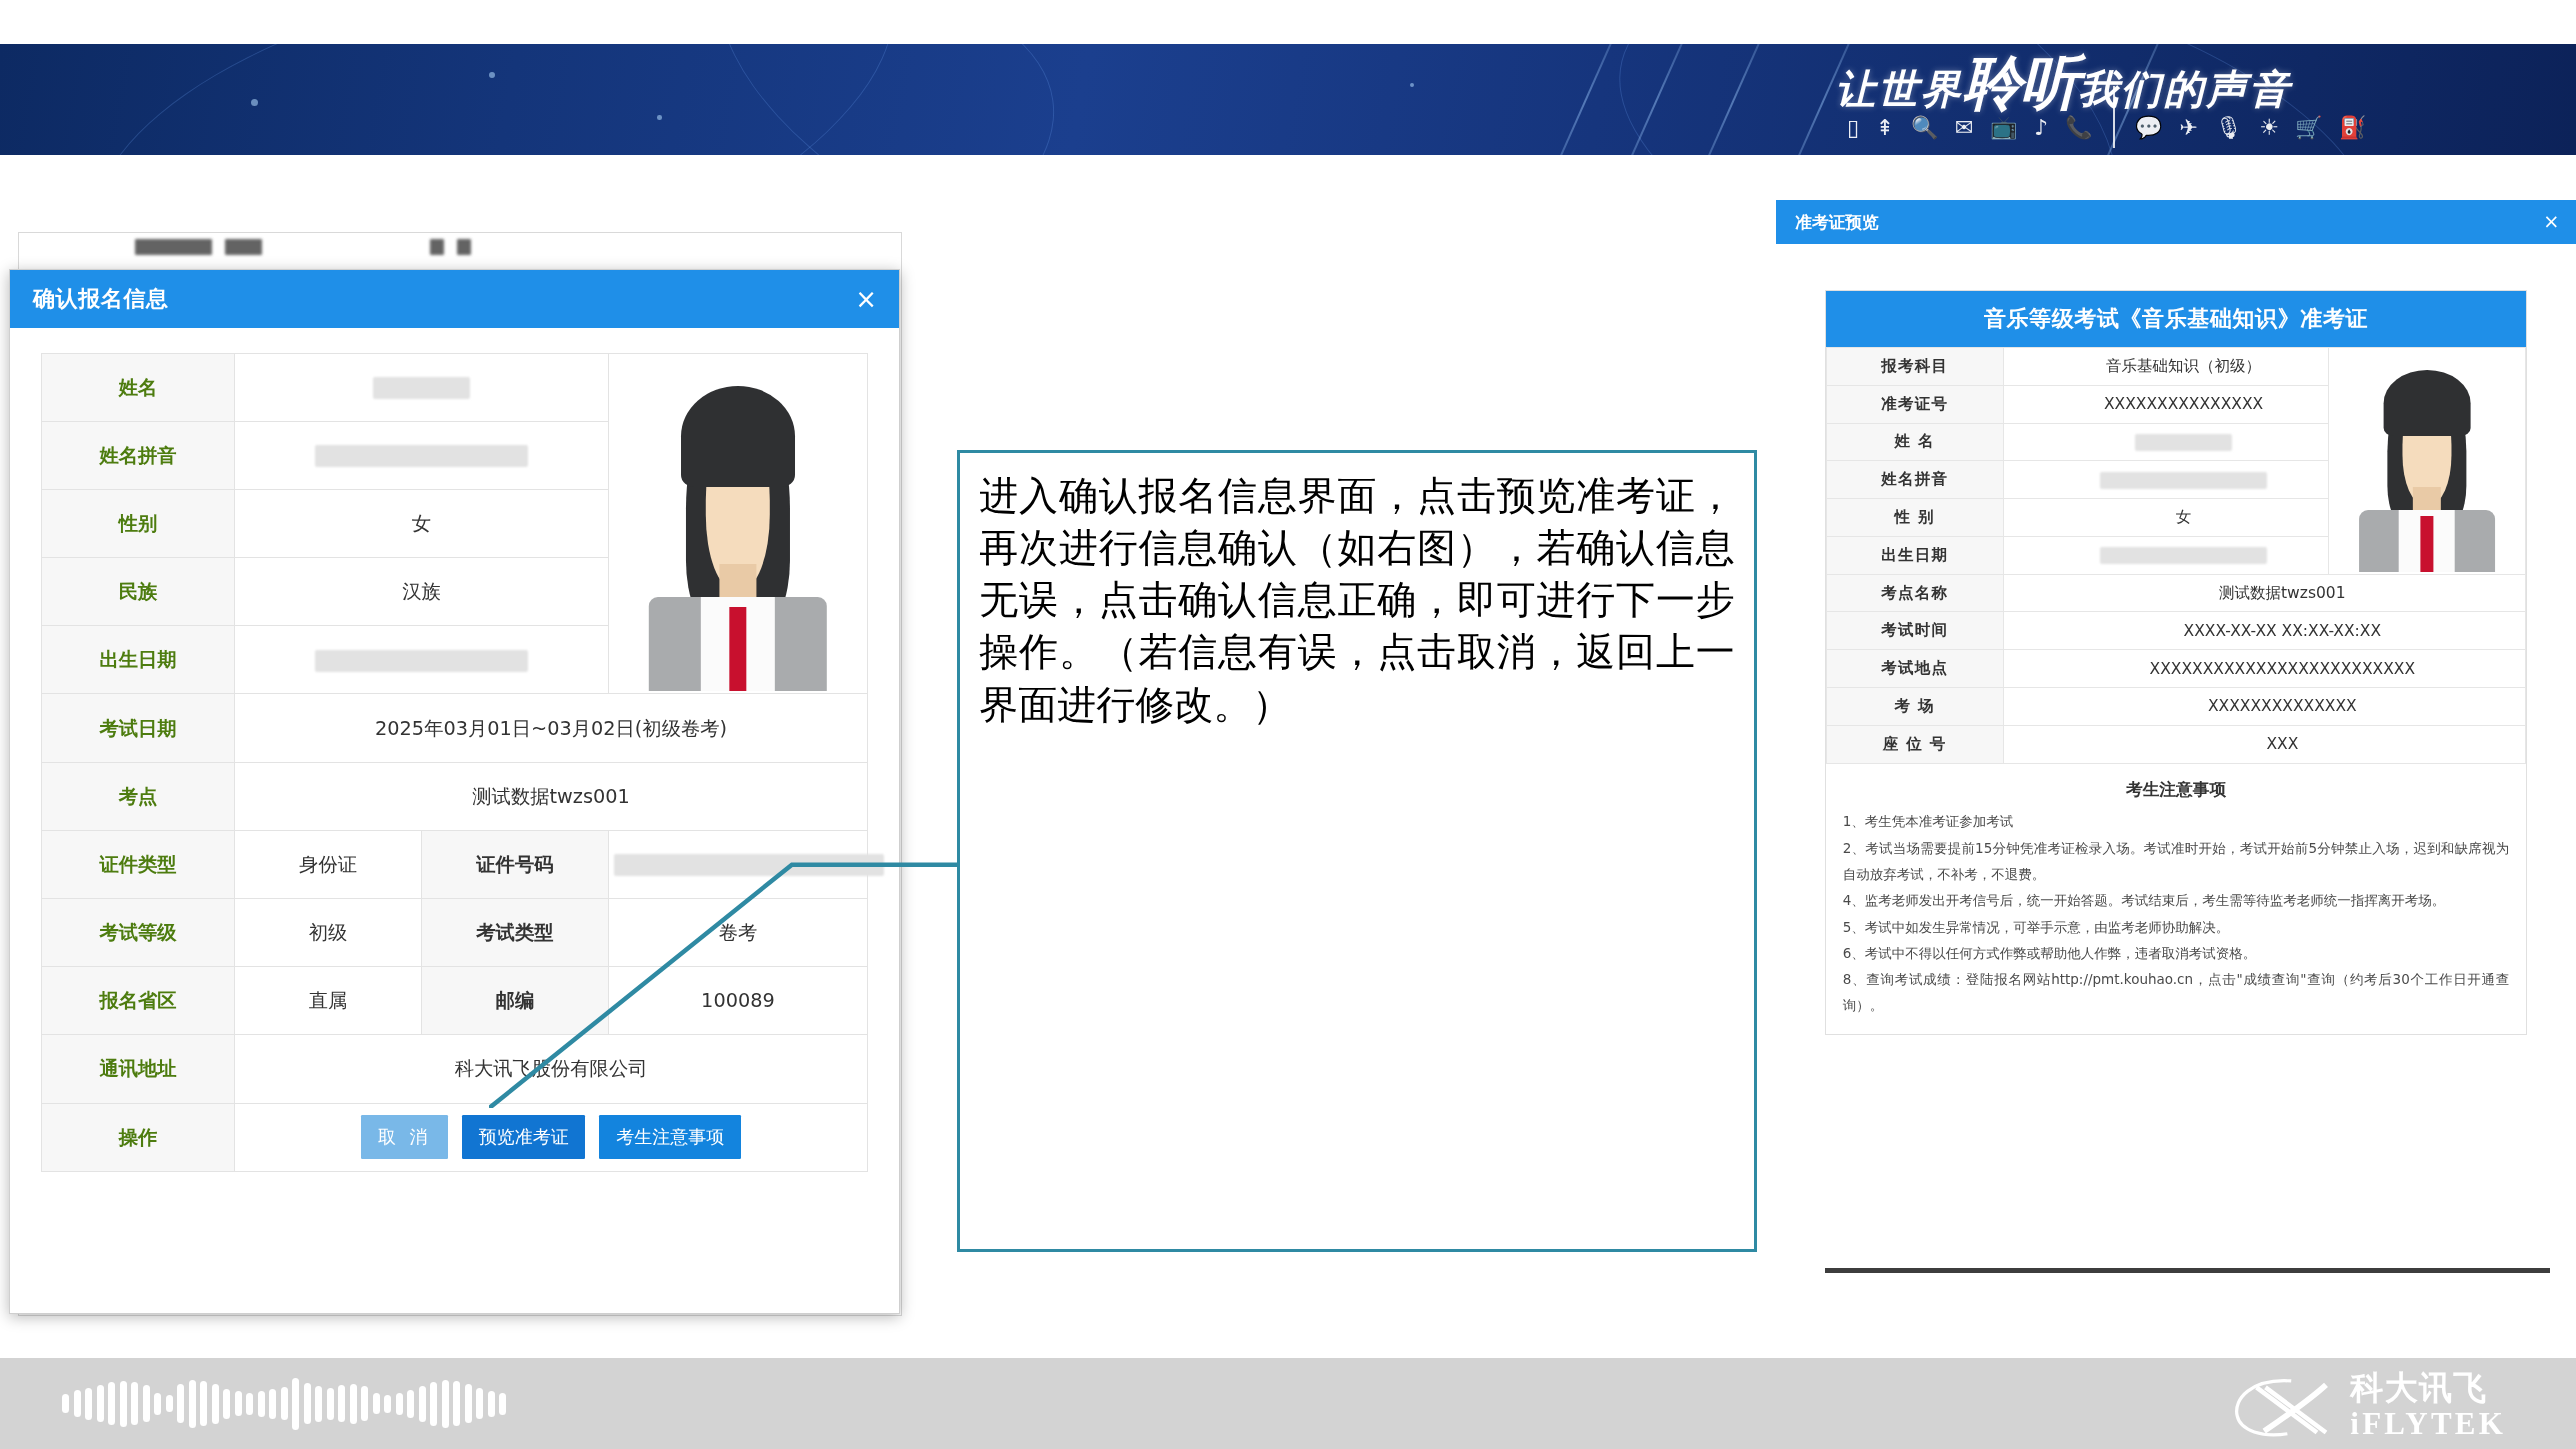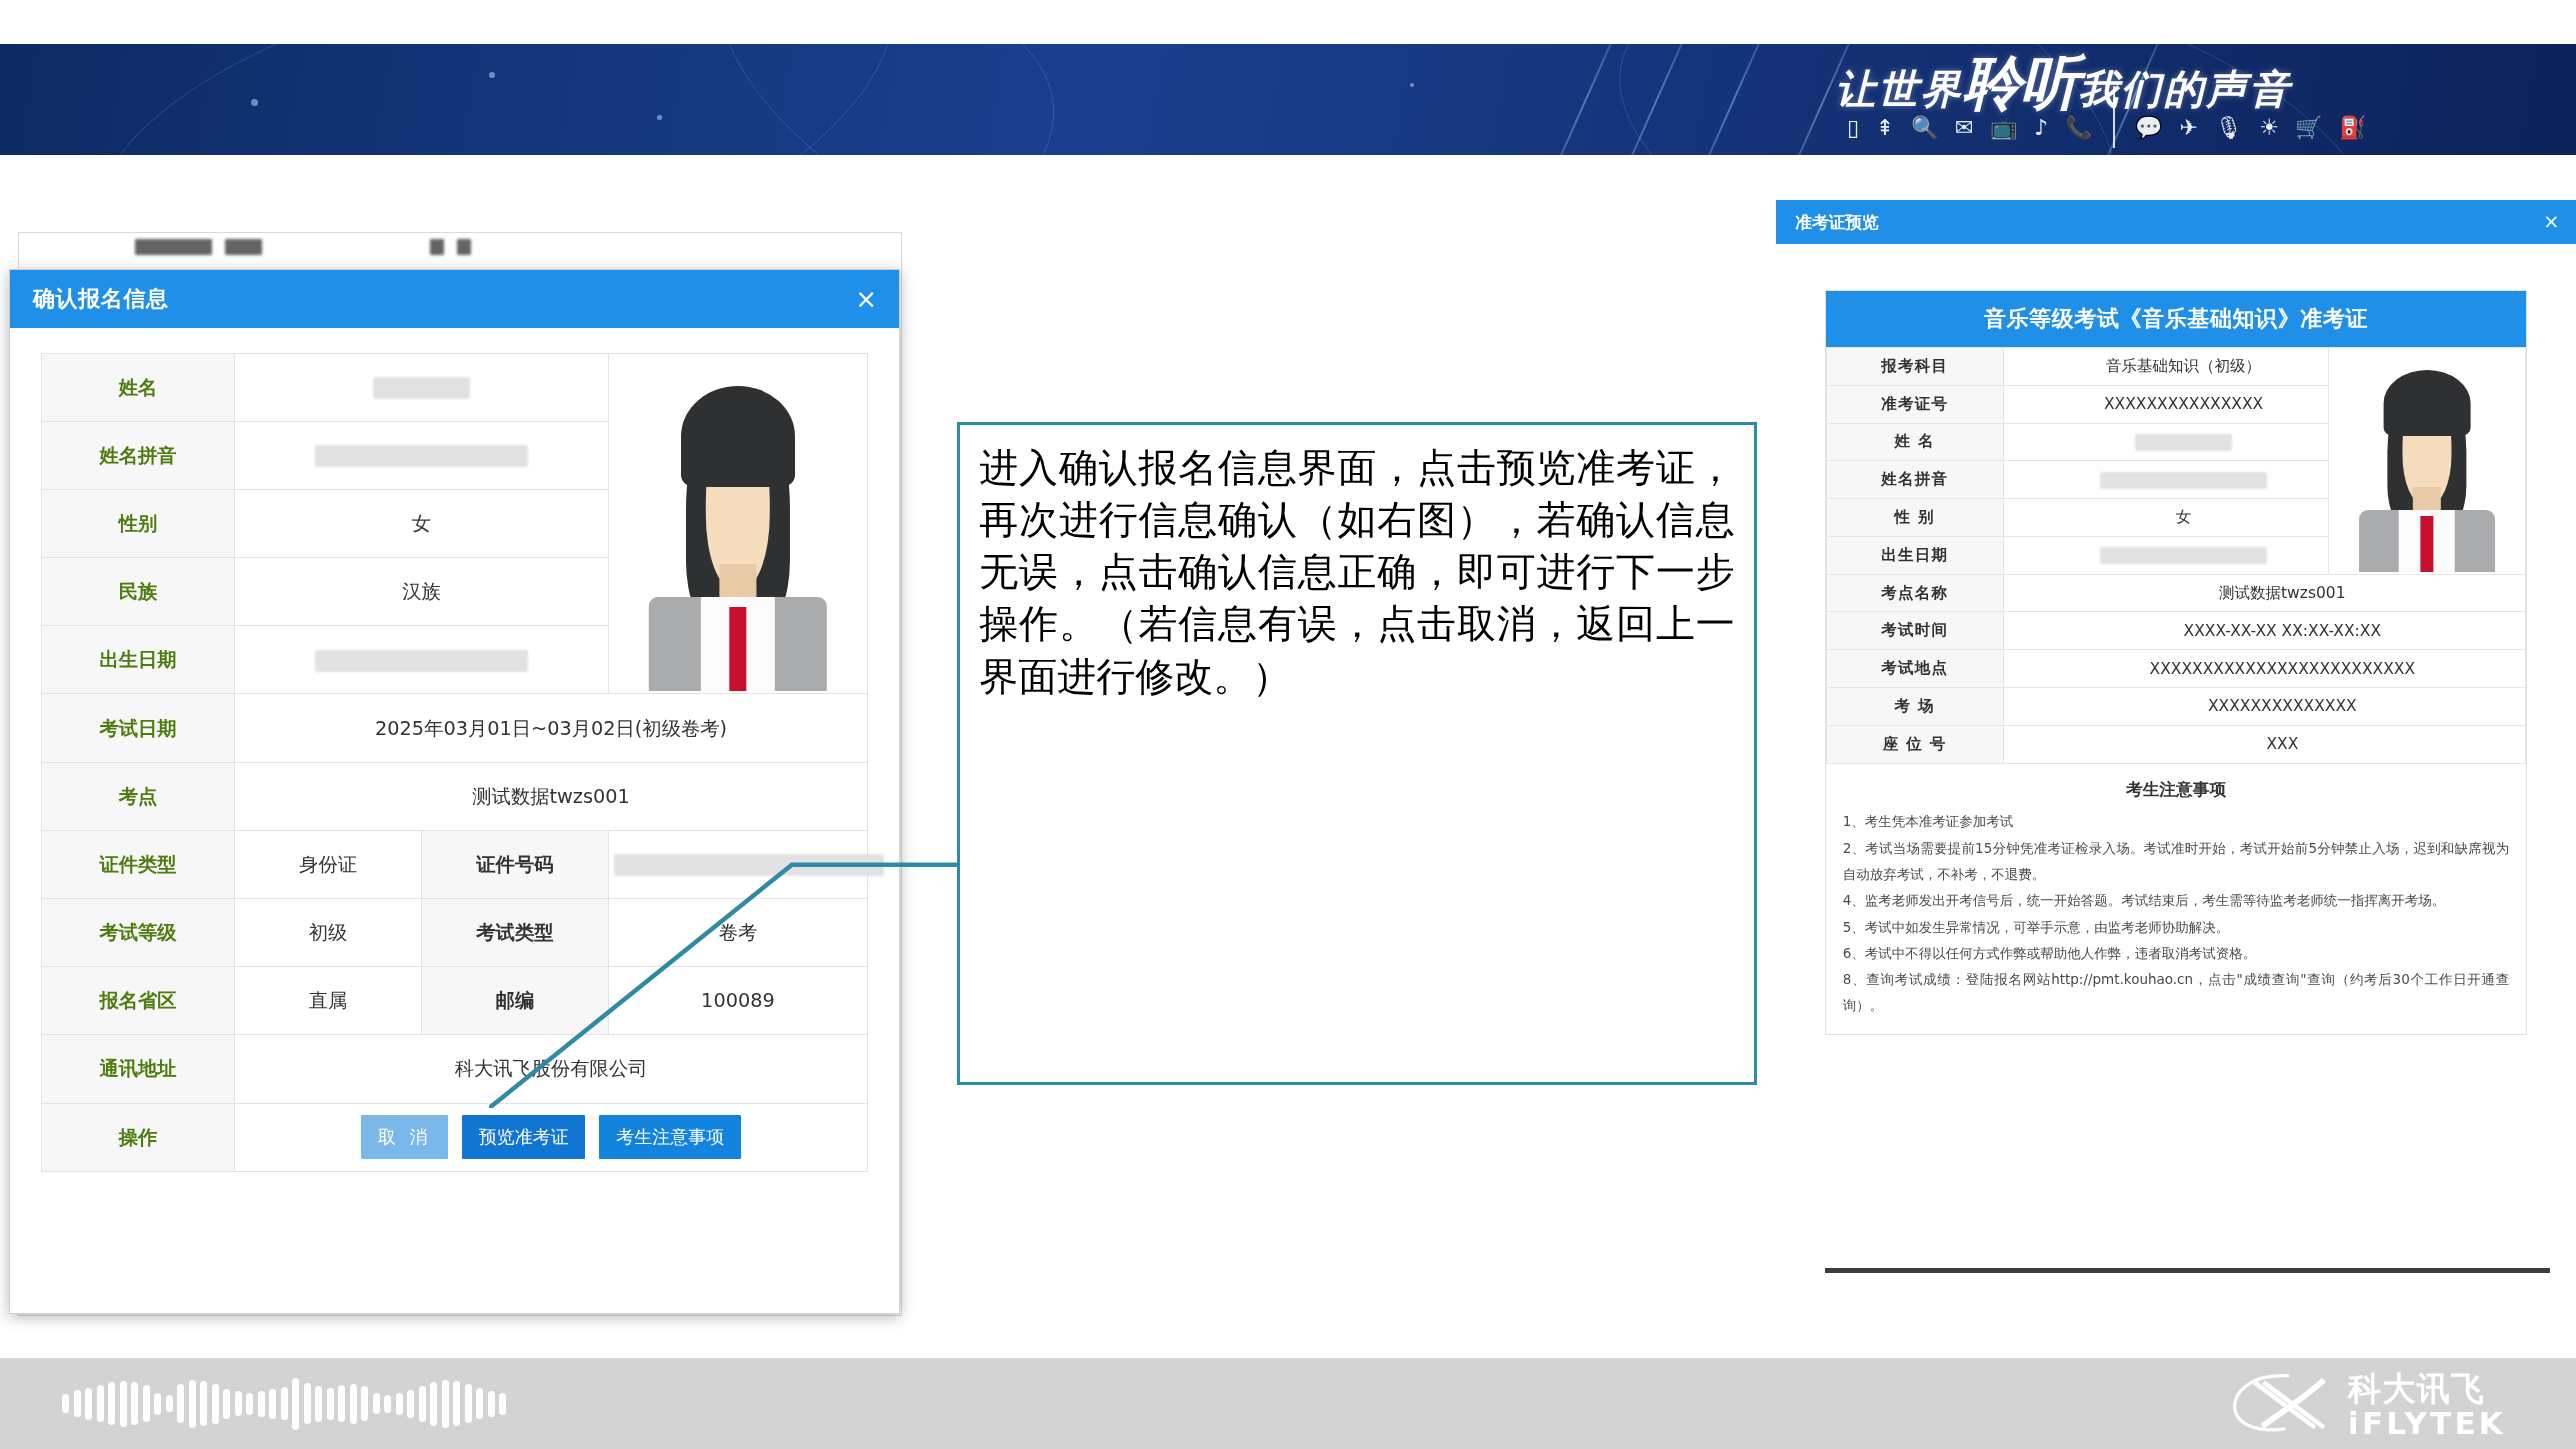--- a/index.html
+++ b/index.html
@@ -121,21 +121,21 @@
     border:none;color:#ffffff;font-size:18px;
     padding:10.3px 16.7px;cursor:pointer;border-radius:1.3px;
     font-family:inherit;white-space:nowrap;
   }
   .btn-cancel{background:#79b8e8;letter-spacing:3.9px;}
   .btn-primary{background:#1175d2;}
   .btn-primary2{background:#1384de;}
 
   
   .callout{
-    position:absolute;left:957px;top:422px;width:800px;height:663px;
+    position:absolute;left:957px;top:450px;width:800px;height:802px;
     background:#ffffff;border:3.2px solid #2f8aa3;
     box-sizing:border-box;padding:16.7px 19.3px;
   }
   .callout p{
     margin:0;color:#000000;font-size:39px;line-height:1.34;
     font-family:"DejaVu Serif","Liberation Serif",serif;
     text-align:justify;
   }
   .leader{position:absolute;left:489px;top:817px;width:477px;height:291px;pointer-events:none;}
 
@@ -178,21 +178,21 @@
     position:absolute;left:49px;right:26px;bottom:80px;height:5.2px;background:#3d3d3d;
   }
 
   
   .footer{
     position:absolute;left:0;bottom:0;width:2576px;height:91px;background:#d3d3d3;
   }
   .wave{position:absolute;left:62px;top:18px;display:flex;align-items:center;gap:4.5px;height:55px;}
   .wave i{display:block;width:7px;background:#ffffff;border-radius:3.9px;}
   .logo{
-    position:absolute;right:70px;top:14px;display:flex;align-items:flex-start;gap:15.5px;
+    position:absolute;right:70px;top:14px;display:flex;align-items:flex-end;gap:15.5px;font-family:Liberation Serif, serif;
   }
   .logo-mark{position:relative;width:103px;height:62px;}
   .logo-mark svg{position:absolute;left:0;top:0;}
   .logo-text{display:flex;flex-direction:column;line-height:1;}
   .logo-cn{color:#ffffff;font-size:33px;font-weight:700;letter-spacing:1.3px;}
   .logo-en{color:#ffffff;font-size:31px;font-weight:700;letter-spacing:3.2px;margin-top:2.6px;}
 </style>
 </head>
 <body>
 

